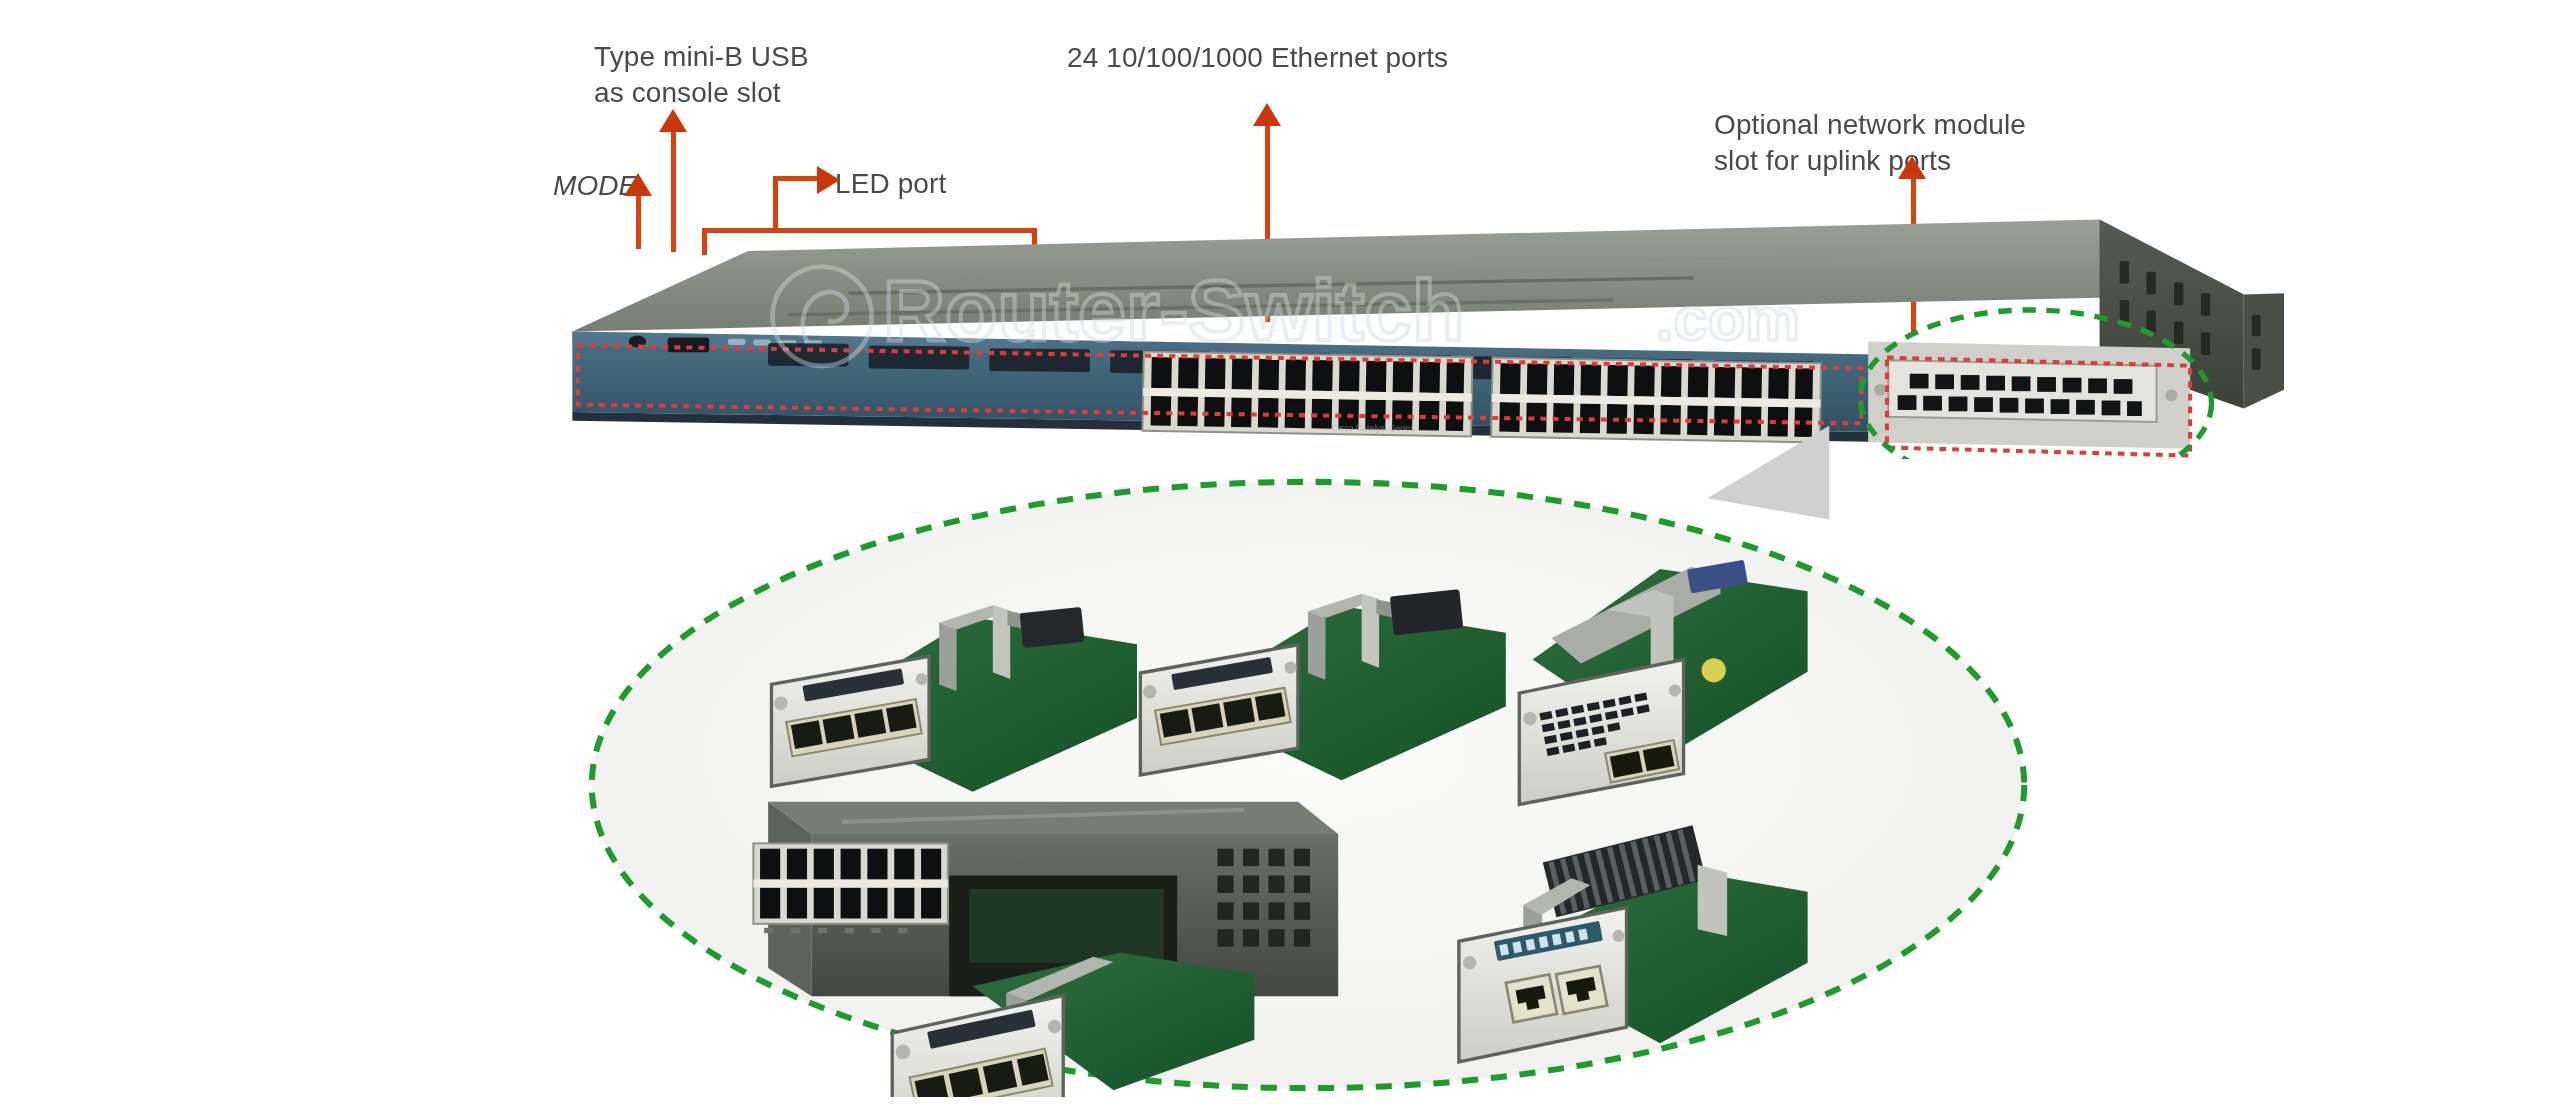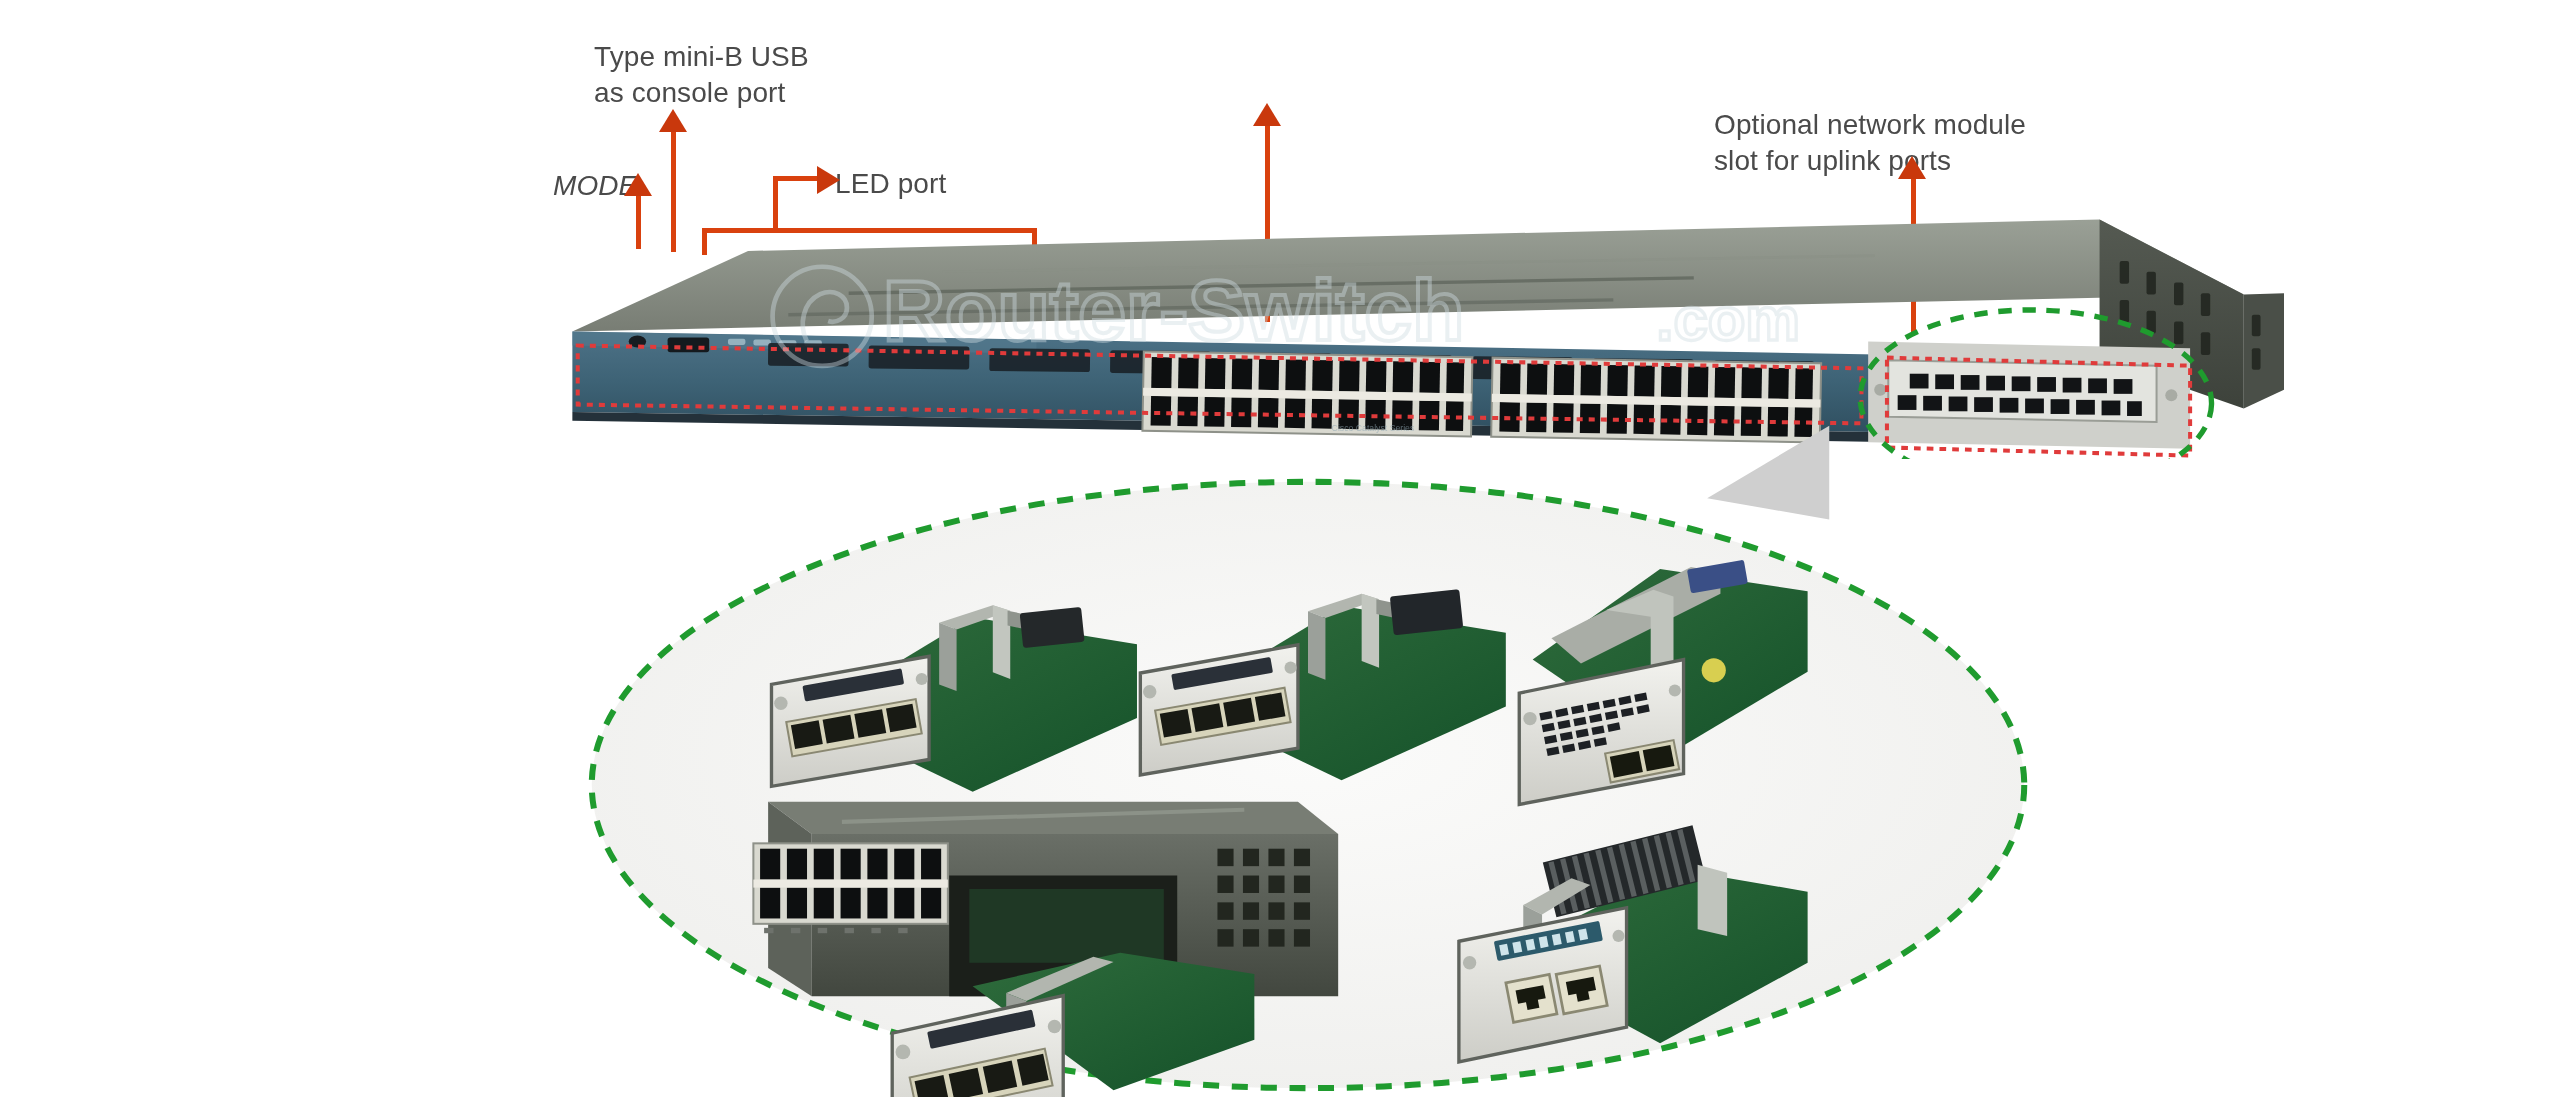--- a/index.html
+++ b/index.html
@@ -67,26 +67,27 @@
 
   
   #wedge{position:absolute;left:1707px;top:419px;width:168px;height:114px;}
 </style>
 </head>
 <body>
 
 <div id="stage">
 
   <div class="callout" id="lbl-usb">Type mini-B USB
-as console port</div>
+as console slot</div>
 
   <div class="callout" id="lbl-mode">MODE</div>
 
   <div class="callout" id="lbl-led">LED port</div>
 
+  <div class="callout" id="lbl-eth">24 10/100/1000 Ethernet ports</div>
 
   <div class="callout" id="lbl-uplink">Optional network module
 slot for uplink ports</div>
 
   <div class="ann">
     <div class="vline" style="left:636px;top:195px;height:54px;"></div>
     <div class="arrowhead-up" style="left:624px;top:173px;"></div>
   </div>
 
   <div class="ann">

